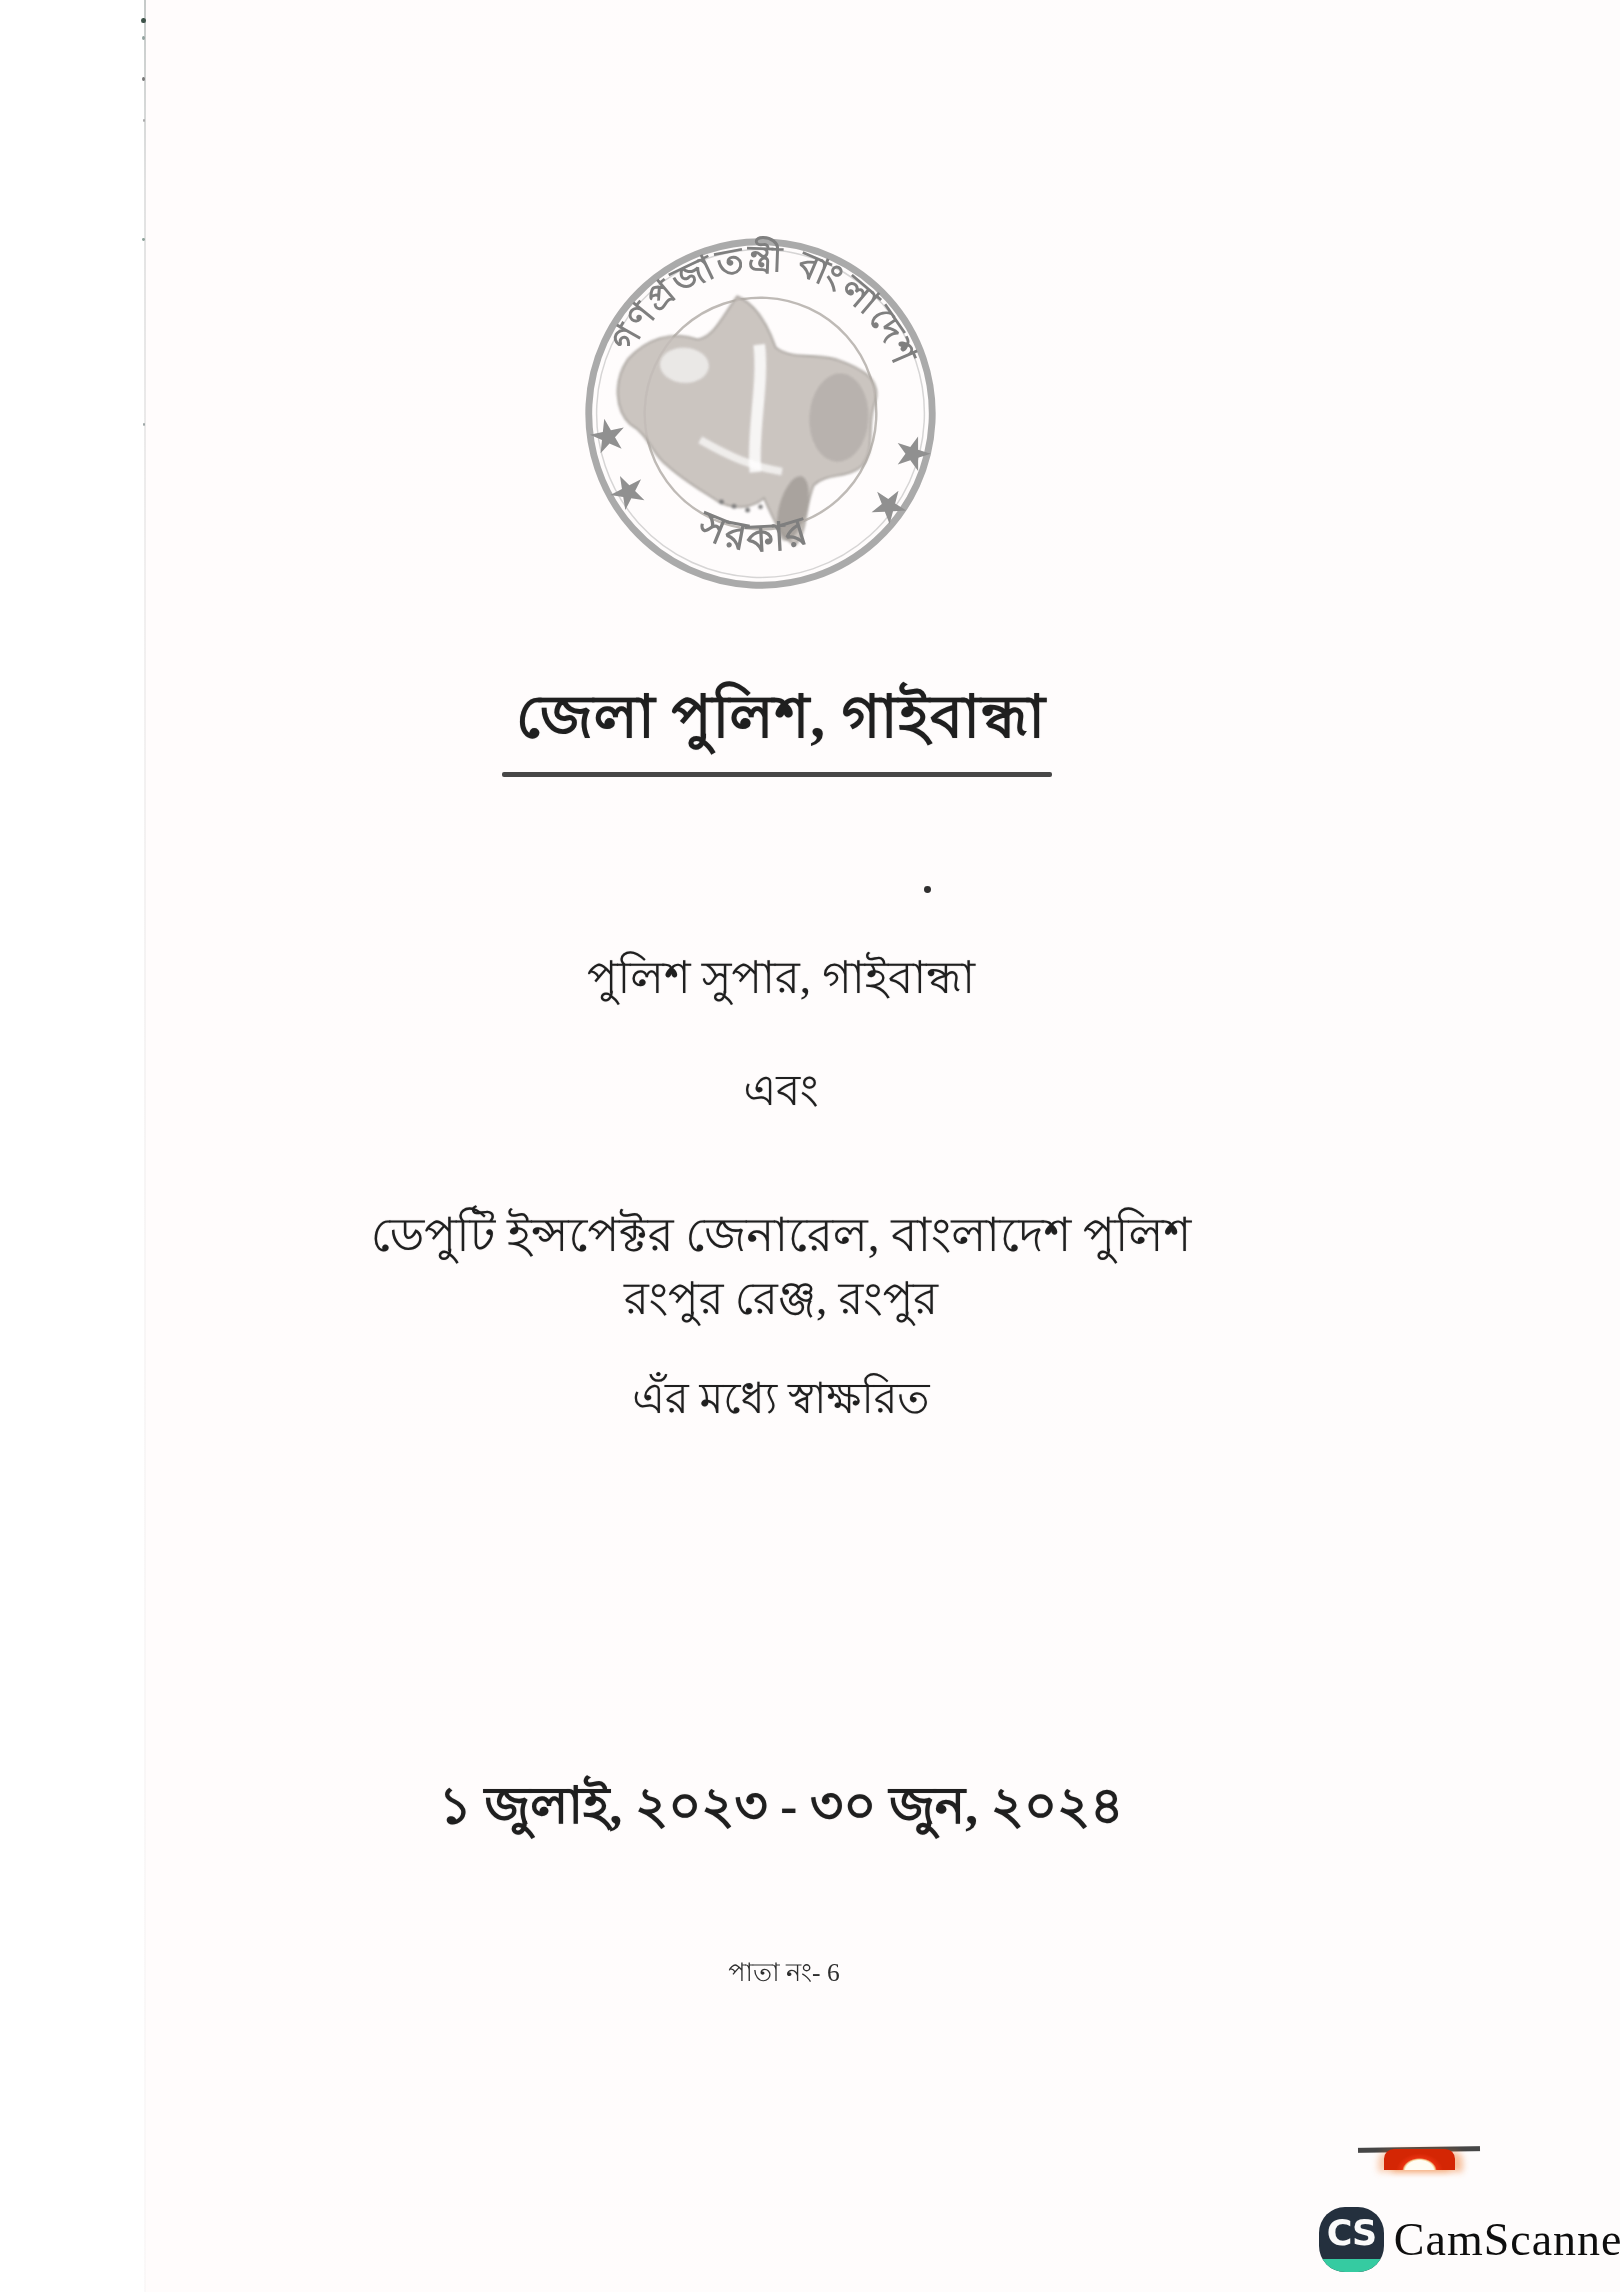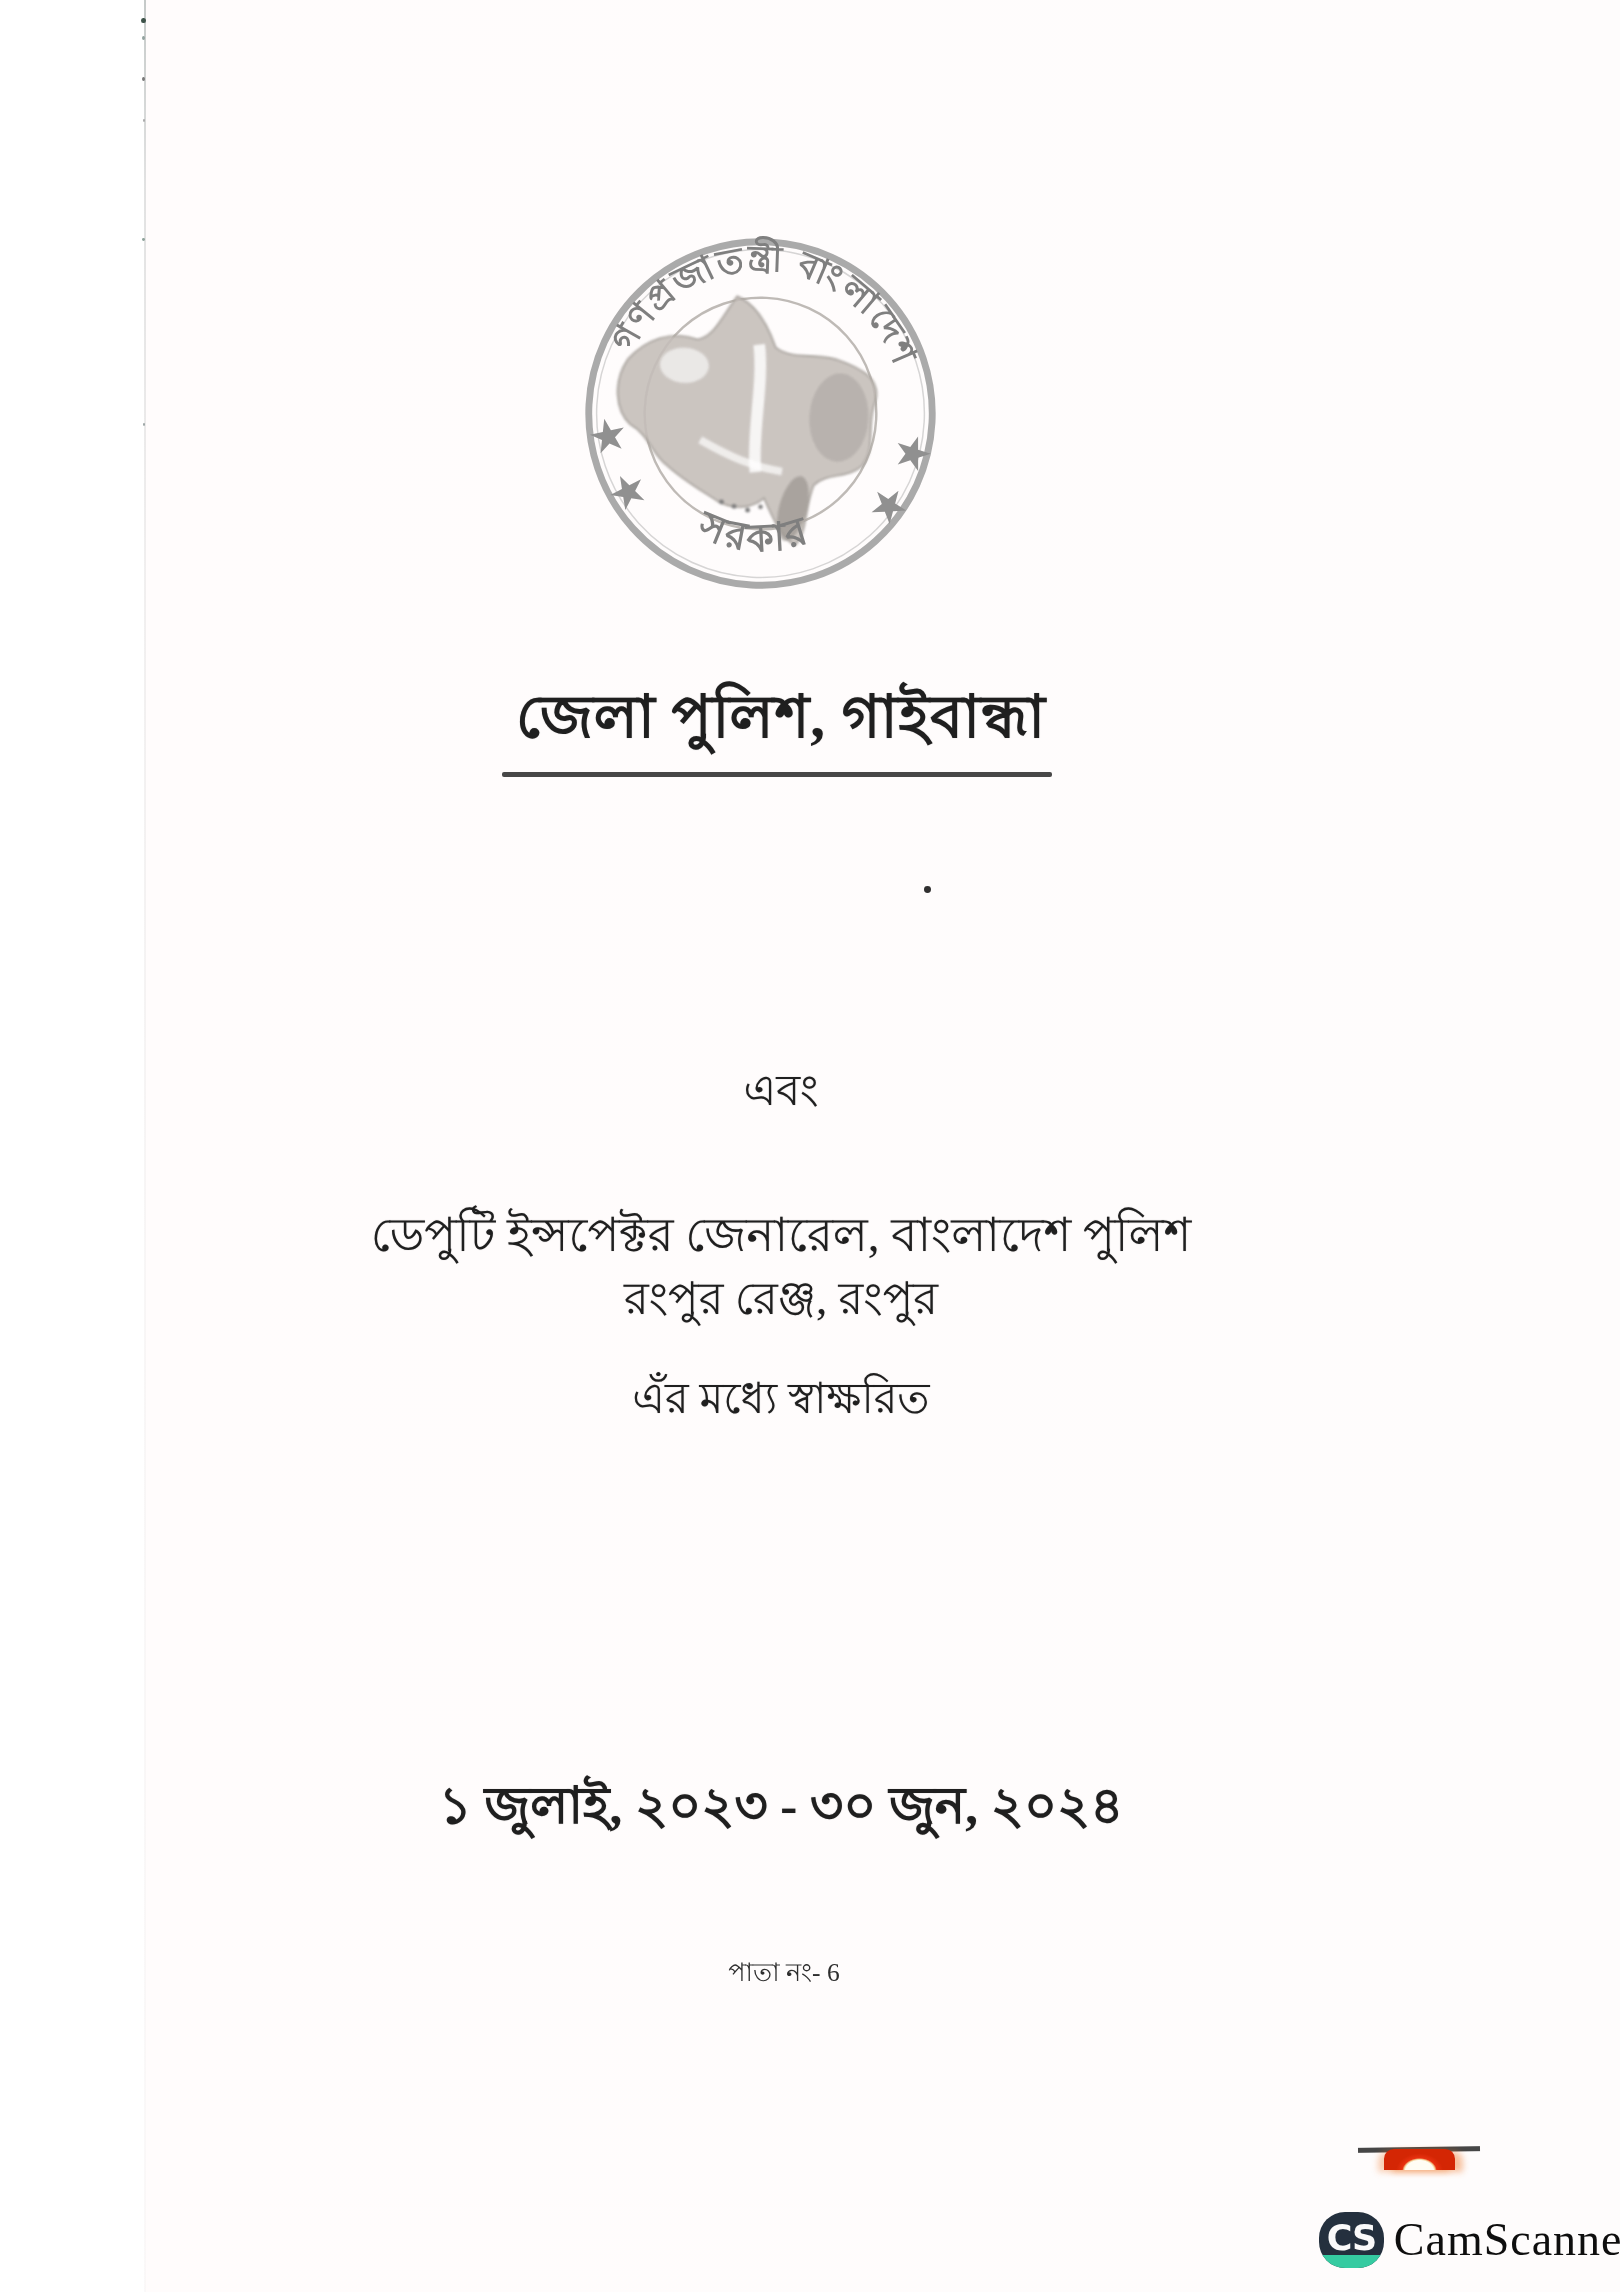--- a/index.html
+++ b/index.html
@@ -57,21 +57,21 @@
   .artifact-bar { left: 1358px; top: 2147px; width: 122px; height: 4.9px;
     background: #464646; transform: rotate(-0.8deg); filter: blur(0.4px); }
   .artifact-red { left: 1384px; top: 2149px; width: 71px; height: 20.6px;
     background: radial-gradient(ellipse 23.5px 17.6px at 50% 105%, #fffdf4 0 60%, #f4d9a0 66%, #e83110 74%, #d42604 100%);
     border-radius: 9.8px 9.8px 0 0; filter: blur(0.6px);
     box-shadow: 7.8px 2px 5.9px rgba(240,120,40,.45), -5.9px 2px 5.9px rgba(240,120,40,.35); }
 
   
   .camscanner { position: absolute; left: 1319px; top: 2205px; height: 69px;
     display: flex; align-items: center; gap: 9.8px; }
-  .cs-icon { position: relative; width: 65px; height: 56px; border-radius: 26px;
+  .cs-icon { position: relative; width: 65px; height: 65px; border-radius: 26px;
     background: #24303e; overflow: hidden; flex: 0 0 auto; }
   .cs-icon .strip { position: absolute; left: 0; right: 0; bottom: 0; height: 12.7px; background: #35cba1; }
   .cs-icon .cs-label {
     position: absolute; left: 0; right: 0; top: 0; height: 52px;
     display: flex; align-items: center; justify-content: center;
     font-family: "DejaVu Sans", "Liberation Sans", sans-serif;
     font-weight: 800; font-size: 35px; color: #fafafa; letter-spacing: -1px;
   }
   .cs-name { font-family: "Liberation Serif", "DejaVu Serif", serif;
     font-size: 46px; color: #0e0e0e; letter-spacing: 1px; white-space: nowrap; }
@@ -131,20 +131,21 @@
         <text transform="translate(153,47) rotate(15)" text-anchor="middle" font-size="46" fill="#878787">★</text>
         <text transform="translate(128,100) rotate(30)" text-anchor="middle" font-size="46" fill="#878787">★</text>
       </g>
     </svg>
   </div>
 
   <div class="doc-line org-title">জেলা পুলিশ, গাইবান্ধা</div>
   <div class="title-underline"></div>
   <div class="ink-dot"></div>
 
+  <div class="doc-line party-1">পুলিশ সুপার, গাইবান্ধা</div>
   <div class="doc-line conjunction">এবং</div>
   <div class="doc-line party-2a">ডেপুটি ইন্সপেক্টর জেনারেল, বাংলাদেশ পুলিশ</div>
   <div class="doc-line party-2b">রংপুর রেঞ্জ, রংপুর</div>
   <div class="doc-line signed">এঁর মধ্যে স্বাক্ষরিত</div>
 
   <div class="doc-line agreement-period">১ জুলাই, ২০২৩ - ৩০ জুন, ২০২৪</div>
 
   <div class="doc-line page-number">পাতা নং- 6</div>
 
   <div class="artifact artifact-bar"></div>

